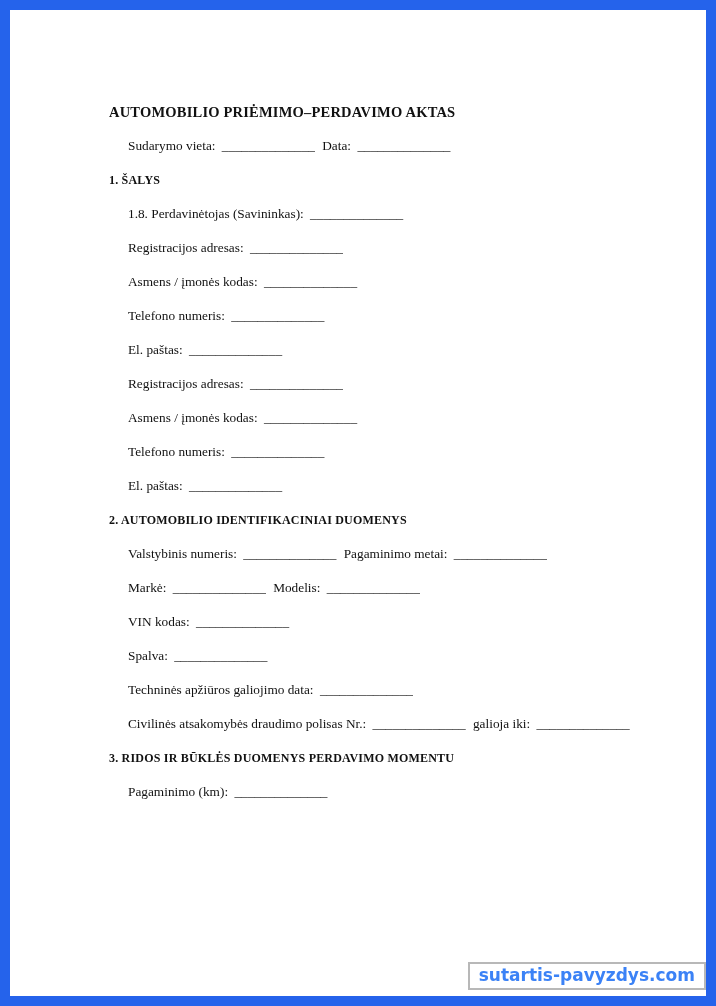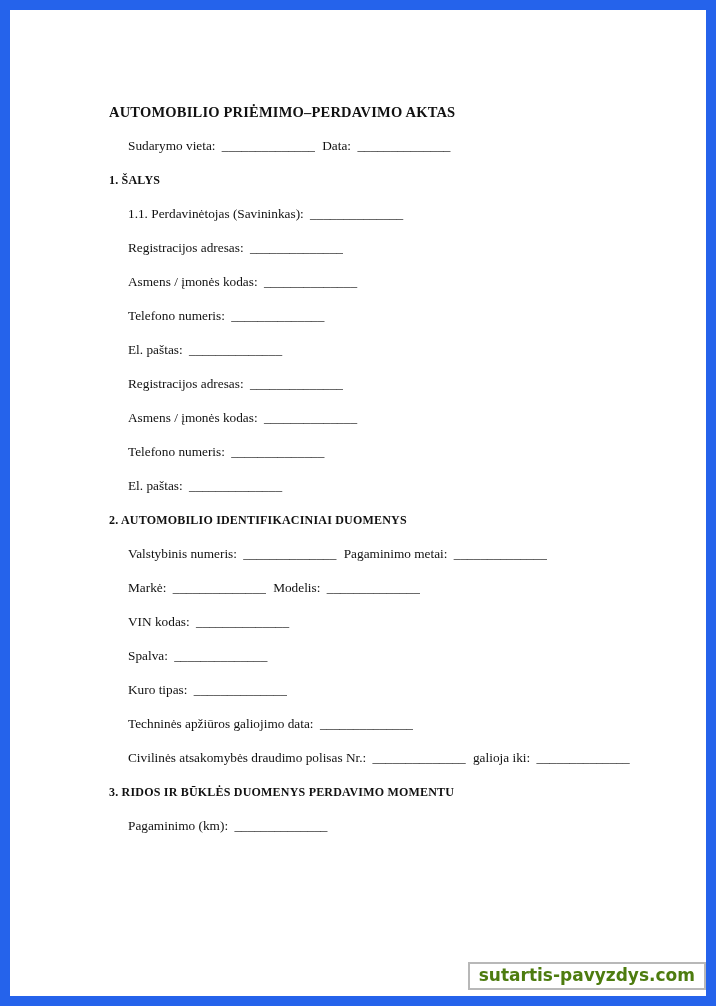--- a/index.html
+++ b/index.html
@@ -51,21 +51,21 @@
   .watermark {
     position: absolute;
     right: 0;
     bottom: 6px;
     background: #ffffff;
     border: 2px solid #b8b8b8;
     padding: 1px 9px 3px 9px;
     font-family: "DejaVu Sans", sans-serif;
     font-weight: bold;
     font-size: 17px;
-    color: #4d7c0f;
+    color: #3b82f6;
     cursor: pointer;
   }
 </style>
 </head>
 <body>
 
 <div class="page">
   <div class="content">
 
     <p class="row title">AUTOMOBILIO PRIĖMIMO–PERDAVIMO AKTAS</p>
@@ -73,21 +73,21 @@
     <p class="row indent">
       <span>Sudarymo vieta:</span>
       <span class="blank">______________</span>
       <span class="label2">Data:</span>
       <span class="blank">______________</span>
     </p>
 
     <p class="row heading">1. ŠALYS</p>
 
     <p class="row indent">
-      <span>1.1. Perdavinėtojas (Savininkas):</span>
+      <span>1.8. Perdavinėtojas (Savininkas):</span>
       <span class="blank">______________</span>
     </p>
     <p class="row indent">
       <span>Registracijos adresas:</span>
       <span class="blank">______________</span>
     </p>
     <p class="row indent">
       <span>Asmens / įmonės kodas:</span>
       <span class="blank">______________</span>
     </p>
@@ -133,24 +133,20 @@
     </p>
     <p class="row indent">
       <span>VIN kodas:</span>
       <span class="blank">______________</span>
     </p>
     <p class="row indent">
       <span>Spalva:</span>
       <span class="blank">______________</span>
     </p>
     <p class="row indent">
-      <span>Kuro tipas:</span>
-      <span class="blank">______________</span>
-    </p>
-    <p class="row indent">
       <span>Techninės apžiūros galiojimo data:</span>
       <span class="blank">______________</span>
     </p>
     <p class="row indent">
       <span>Civilinės atsakomybės draudimo polisas Nr.:</span>
       <span class="blank">______________</span>
       <span class="label2">galioja iki:</span>
       <span class="blank">______________</span>
     </p>
 

